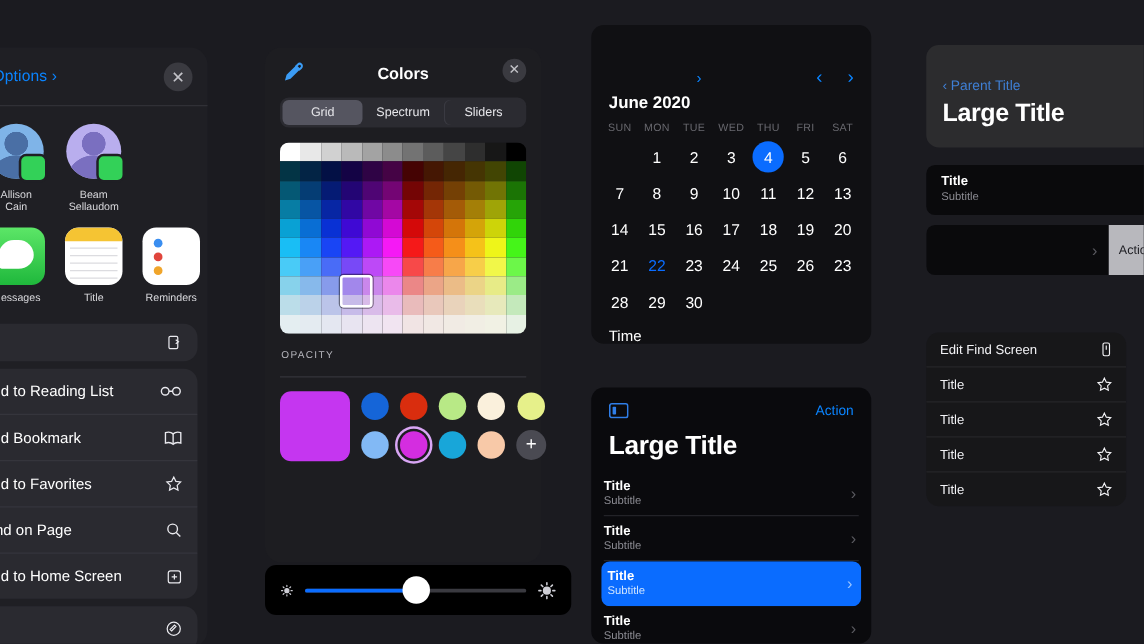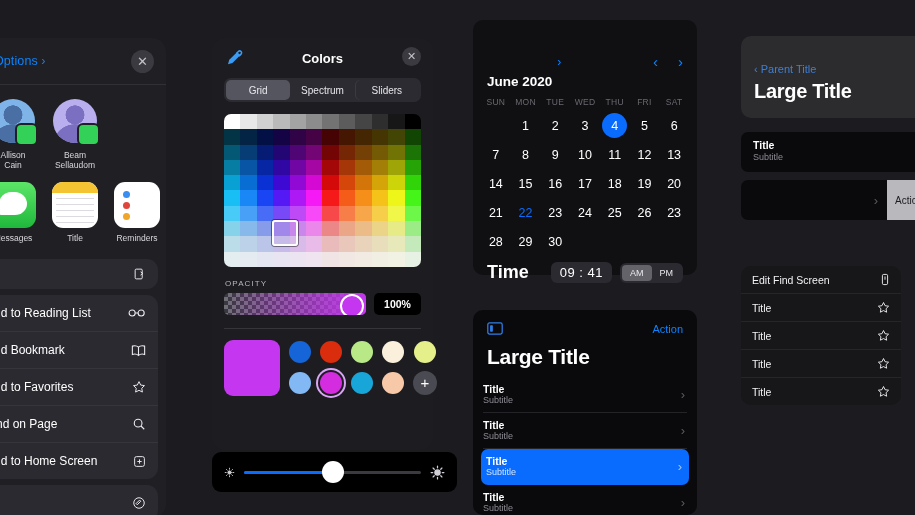--- a/index.html
+++ b/index.html
@@ -125,21 +125,21 @@
   #cal-days{display:grid;grid-template-columns:repeat(7,1fr);padding:4px 8px 0 8px;
     grid-auto-rows:29px;}
   .day{display:flex;align-items:center;justify-content:center;font-size:12.5px;
     color:#fff;}
   .day .inner{width:25px;height:25px;border-radius:50%;display:flex;
     align-items:center;justify-content:center;}
   .day.sel .inner{background:#0a6cff;}
   .day.today .inner{color:#0a6cff;}
   #cal-time{display:flex;align-items:center;justify-content:space-between;
     padding:6px 14px 0 14px;}
-  #time-label{font-size:18px;font-weight:bold;}
+  #time-label{font-size:12px;font-weight:normal;}
   #time-ctrls{display:flex;align-items:center;gap:8px;}
   #time-value{background:#2a2a30;border-radius:6px;padding:3px 9px;
     font-size:13px;letter-spacing:.5px;}
   #ampm{display:flex;background:#2a2a30;border-radius:6px;padding:2px;}
   .ampm-i{font-size:9px;padding:3px 8px;border-radius:4px;color:#e8e8ee;}
   .ampm-i.on{background:#636369;}
 
   
   #center-list{left:473px;top:310px;width:224px;height:205px;background:#0a0a0d;
     border-radius:10px;overflow:hidden;}
@@ -461,27 +461,20 @@
         <div style="background: rgb(241, 228, 228);"></div>
         <div style="background: rgb(241, 232, 228);"></div>
         <div style="background: rgb(241, 235, 228);"></div>
         <div style="background: rgb(241, 238, 228);"></div>
         <div style="background: rgb(241, 241, 228);"></div>
         <div style="background: rgb(231, 241, 228);"></div>
         <div id="grid-cursor" style="left: 48.25px; top: 106.1px;"></div>
       </div>
 
     <div id="opacity-label">OPACITY</div>
-    <div id="opacity-row">
-      <div id="opacity-track">
-        <div id="opacity-fill"></div>
-        <div id="opacity-knob"></div>
-      </div>
-      <div id="opacity-val">100%</div>
-    </div>
 
     <div id="colors-divider"></div>
 
     <div id="swatch-area">
       <div id="swatch-big" style="background: rgb(197, 54, 240);"></div>
       <div id="swatch-grid">
         <div class="dot" style="background: rgb(21, 101, 216);"></div>
         <div class="dot" style="background: rgb(217, 45, 14);"></div>
         <div class="dot" style="background: rgb(184, 233, 134);"></div>
         <div class="dot" style="background: rgb(250, 240, 220);"></div>
@@ -622,27 +615,20 @@
         </div>
         <div class="day">
           <span class="inner">29</span>
         </div>
         <div class="day">
           <span class="inner">30</span>
         </div>
       </div>
     <div id="cal-time">
       <span id="time-label">Time</span>
-      <div id="time-ctrls">
-        <span id="time-value">09 : 41</span>
-        <div id="ampm">
-          <span class="ampm-i on">AM</span>
-          <span class="ampm-i">PM</span>
-        </div>
-      </div>
     </div>
   </div>
 
   <div class="abs" id="center-list">
     <div id="cl-bar">
       <span>
         <svg width="16" height="13" viewBox="0 0 24 19" fill="none" stroke="#2f7ee8" stroke-width="1.9">
           <rect x="1.2" y="1.2" width="21.6" height="16.6" rx="2.6"></rect>
           <rect x="4.6" y="4.8" width="4.2" height="9.4" rx="1" fill="#2f7ee8" stroke="none"></rect>
         </svg>

